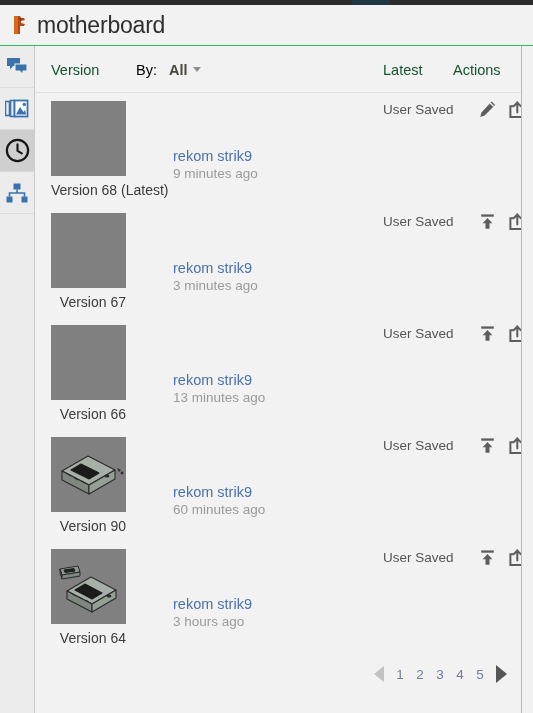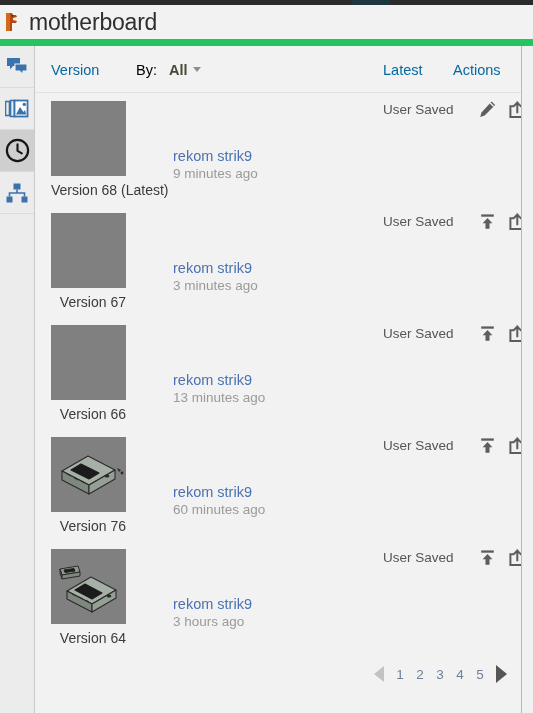--- a/index.html
+++ b/index.html
@@ -35,24 +35,24 @@
     background: #1d3640;
   }
 
   
   .header {
     position: absolute;
     top: 5px; left: 0;
     width: 533px;
     height: 41px;
     background: #f2f2f2;
-    border-bottom: 7px solid #22c55e;
+    border-bottom: 1px solid #22c55e;
     display: flex;
     align-items: center;
-    padding-left: 0;
+    padding-left: 8px;
   }
   .brand-logo {
     width: 22px;
     height: 24px;
     position: relative;
     flex: 0 0 auto;
     margin-right: 7px;
   }
   .brand-logo svg { display: block; }
   .brand-title {
@@ -107,21 +107,21 @@
   .thead {
     position: relative;
     height: 47px;
     border-bottom: 1px solid #e0e0e0;
     background: #f2f2f2;
   }
   .th {
     position: absolute;
     top: 16px;
     font-size: 14.5px;
-    color: #0369a1;
+    color: #14532d;
     white-space: nowrap;
   }
   .th-version { left: 16px; }
   .th-by { left: 101px; color: #8b8b8b; cursor: pointer; }
   .th-by .by-label { color: #000000; }
   .th-by .by-value {
     color: #4a4a3c;
     font-weight: bold;
     margin-left: 12px;
   }
@@ -416,21 +416,21 @@
                 <path d="M30 27 L48 36 L38 42 L20 33 Z" fill="#1b1b1b" stroke="#1b1b1b"></path>
               </g>
               <g stroke="#2a2a2a" stroke-width="0.9" fill="none">
                 <path d="M16 37 L20 39 M23 41 L27 43 M30 44 L34 46"></path>
               </g>
               <ellipse cx="56" cy="39" rx="2.4" ry="1.6" fill="#2a2a2a"></ellipse>
               <path d="M66 31 L70 33 L68 35 Z" fill="#2a2a2a"></path>
               <circle cx="71" cy="36" r="1.4" fill="#2a2a2a"></circle>
             </svg>
           </div>
-          <div class="thumb-caption">Version 76</div>
+          <div class="thumb-caption">Version 90</div>
         </div>
         <div class="meta">
           <div class="meta-user">rekom strik9</div>
           <div class="meta-time">60 minutes ago</div>
         </div>
         <div class="notes">User Saved</div>
         <div class="actions">
           <div class="act">
             <svg width="19" height="19" viewBox="0 0 19 19">
               <rect x="3.2" y="2.4" width="12.6" height="2.3" fill="#5d5d5d"></rect>

